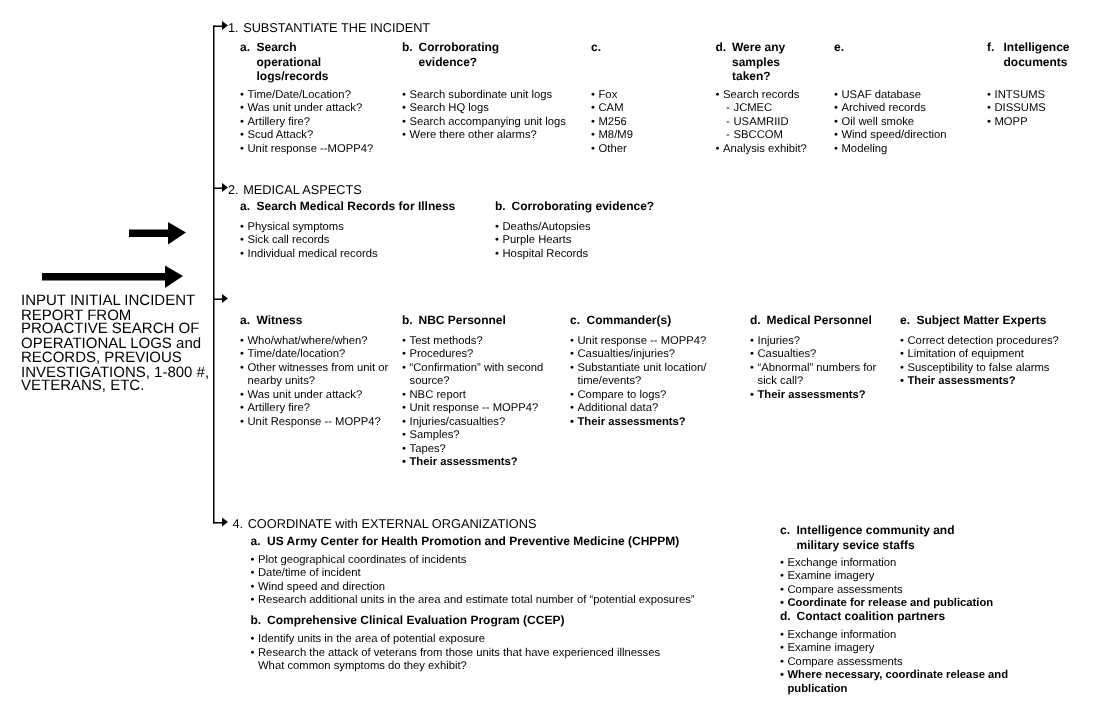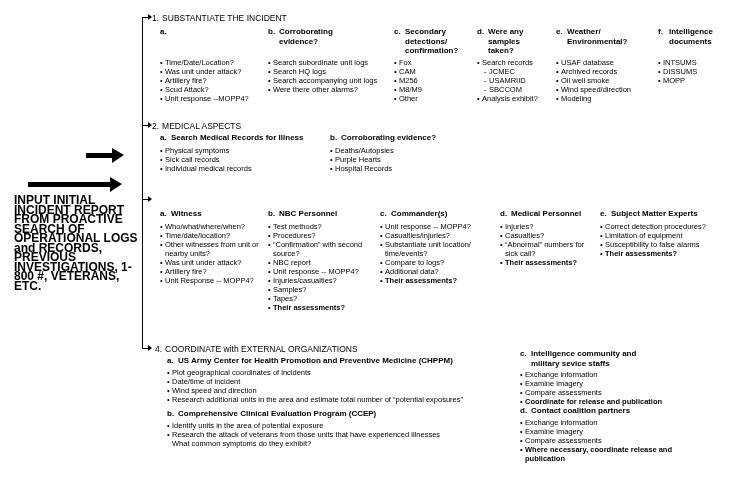--- a/index.html
+++ b/index.html
@@ -14,21 +14,21 @@
   #br1{top:17px}#br2{top:125px}#br3{top:199px}#br4{top:348px}
 
   
   .big-arrow{position:absolute;height:5px;background:#000}
   .big-arrow::after{content:"";position:absolute;right:-12px;top:-5px;width:0;height:0;
     border-left:12px solid #000;border-top:7px solid transparent;border-bottom:8px solid transparent}
   #arrow1{left:86px;top:153px;width:26px}
   #arrow2{left:28px;top:182px;width:82px}
 
   #input-label{position:absolute;left:14px;top:196px;width:130px;
-    font-size:12px;font-weight:bold;line-height:9.5px}
+    font-size:10px;font-weight:normal;line-height:9.5px}
 
   .sec-title{position:absolute;font-size:8.5px;font-weight:normal;white-space:nowrap}
   .sec-num{display:inline-block;margin-right:3px}
   #t1{left:152px;top:13px}
   #t2{left:152px;top:121px}
   #t3{left:152px;top:195px}
   #t4{left:155px;top:344px}
 
   .col{position:absolute}
   .head{display:flex;font-weight:bold;font-size:8px;line-height:9.5px}
@@ -98,20 +98,21 @@
   <div class="sec-title" id="t2">
     <span class="sec-num">2.</span><span>MEDICAL ASPECTS</span>
   </div>
   <div class="sec-title" id="t4">
     <span class="sec-num">4.</span><span>COORDINATE with EXTERNAL ORGANIZATIONS</span>
   </div>
 
   <div class="col sec1" id="c1a">
     <div class="head">
       <span class="letter">a.</span>
+      <span class="head-text">Search operational logs/records</span>
     </div>
     <div class="items">
         <div class="item">
           <span class="marker">•</span>
           <span class="item-text">Time/Date/Location?</span>
         </div>
         <div class="item">
           <span class="marker">•</span>
           <span class="item-text">Was unit under attack?</span>
         </div>
@@ -149,21 +150,20 @@
         </div>
         <div class="item">
           <span class="marker">•</span>
           <span class="item-text">Were there other alarms?</span>
         </div>
       </div>
   </div>
   <div class="col sec1" id="c1c">
     <div class="head">
       <span class="letter">c.</span>
-      <span class="head-text">Secondary detections/ confirmation?</span>
     </div>
     <div class="items">
         <div class="item">
           <span class="marker">•</span>
           <span class="item-text">Fox</span>
         </div>
         <div class="item">
           <span class="marker">•</span>
           <span class="item-text">CAM</span>
         </div>
@@ -205,21 +205,20 @@
         </div>
         <div class="item">
           <span class="marker">•</span>
           <span class="item-text">Analysis exhibit?</span>
         </div>
       </div>
   </div>
   <div class="col sec1" id="c1e">
     <div class="head">
       <span class="letter">e.</span>
-      <span class="head-text">Weather/ Environmental?</span>
     </div>
     <div class="items">
         <div class="item">
           <span class="marker">•</span>
           <span class="item-text">USAF database</span>
         </div>
         <div class="item">
           <span class="marker">•</span>
           <span class="item-text">Archived records</span>
         </div>

